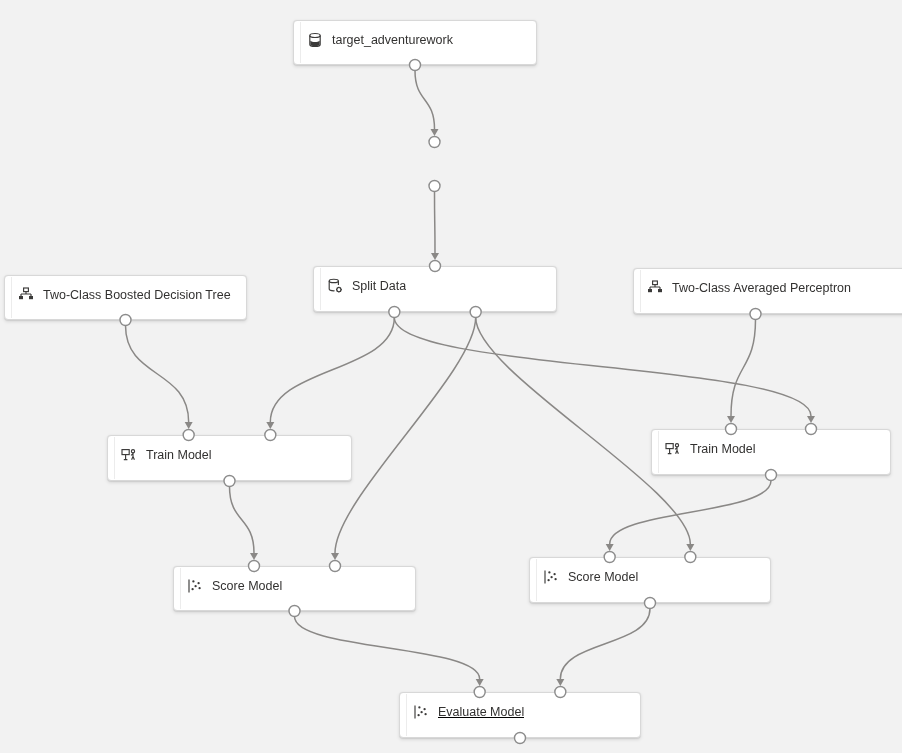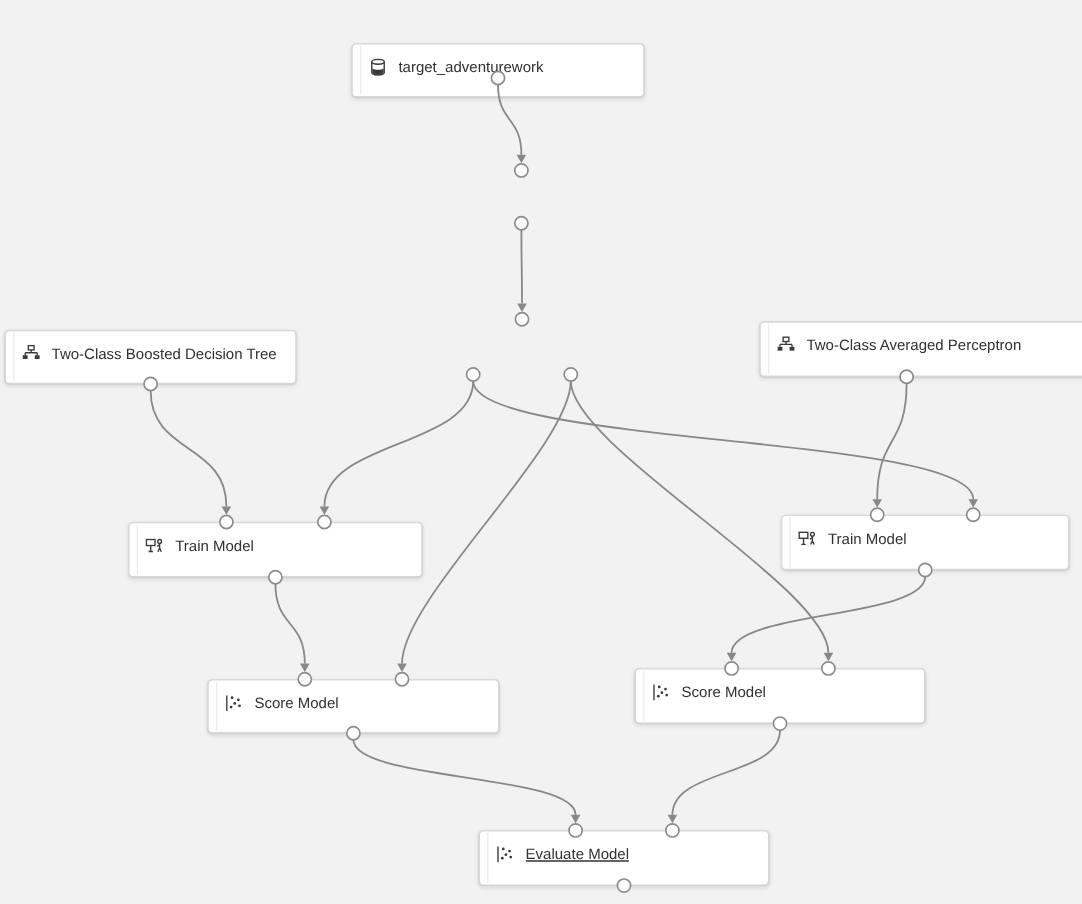--- a/index.html
+++ b/index.html
@@ -45,32 +45,43 @@
   #edge-layer{
     position:absolute;left:0;top:0;z-index:2;
     pointer-events:none;
   }
 </style>
 </head>
 <body>
 
 <div id="canvas">
 
-  <div class="node" style="left:293px;top:36px;width:244px;height:45px;">
+  <div class="node" style="left:293px;top:20px;width:244px;height:45px;">
     <span class="icon">
       <svg class="ico" viewBox="0 0 16 16" width="16" height="16">
         <ellipse cx="8" cy="3.5" rx="5.2" ry="2"></ellipse>
         <path d="M2.8 3.5 v9 c0 1.1 2.33 2 5.2 2 s5.2 -.9 5.2 -2 v-9"></path>
         <path class="fl" d="M3.3 8.8 c1 .8 2.7 1.3 4.7 1.3 s3.7 -.5 4.7 -1.3 v3.6 c0 .9 -2.1 1.7 -4.7 1.7 s-4.7 -.8 -4.7 -1.7 z"></path>
       </svg>
     </span>
     <span class="label">target_adventurework</span>
   </div>
 
 
+  <div class="node" style="left:313px;top:266px;width:244px;height:46px;">
+    <span class="icon">
+      <svg class="ico" viewBox="0 0 16 16" width="16" height="16">
+        <ellipse cx="6.8" cy="2.9" rx="4.6" ry="1.7"></ellipse>
+        <path d="M2.2 2.9 v8.2 c0 .95 2.06 1.7 4.6 1.7 l.8 -.02 M11.4 2.9 v4.2"></path>
+        <circle cx="11.9" cy="11.6" r="2.1"></circle>
+        <path d="M11.9 8.7 v1 M11.9 13.5 v1 M9 11.6 h1 M13.8 11.6 h1 M9.9 9.6 l.7 .7 M13.2 12.9 l.7 .7 M13.9 9.6 l-.7 .7 M10.6 12.9 l-.7 .7"></path>
+      </svg>
+    </span>
+    <span class="label">Split Data</span>
+  </div>
 
   <div class="node" style="left:4px;top:275px;width:243px;height:45px;">
     <span class="icon">
       <svg class="ico" viewBox="0 0 16 16" width="16" height="16">
         <rect x="5.6" y="1" width="4.8" height="3.6"></rect>
         <path d="M8 4.6 V7 M3 7 H13 M3 7 v2 M13 7 v2"></path>
         <rect class="fl" x="1" y="9" width="4" height="3.2"></rect>
         <rect class="fl" x="11" y="9" width="4" height="3.2"></rect>
       </svg>
     </span>

